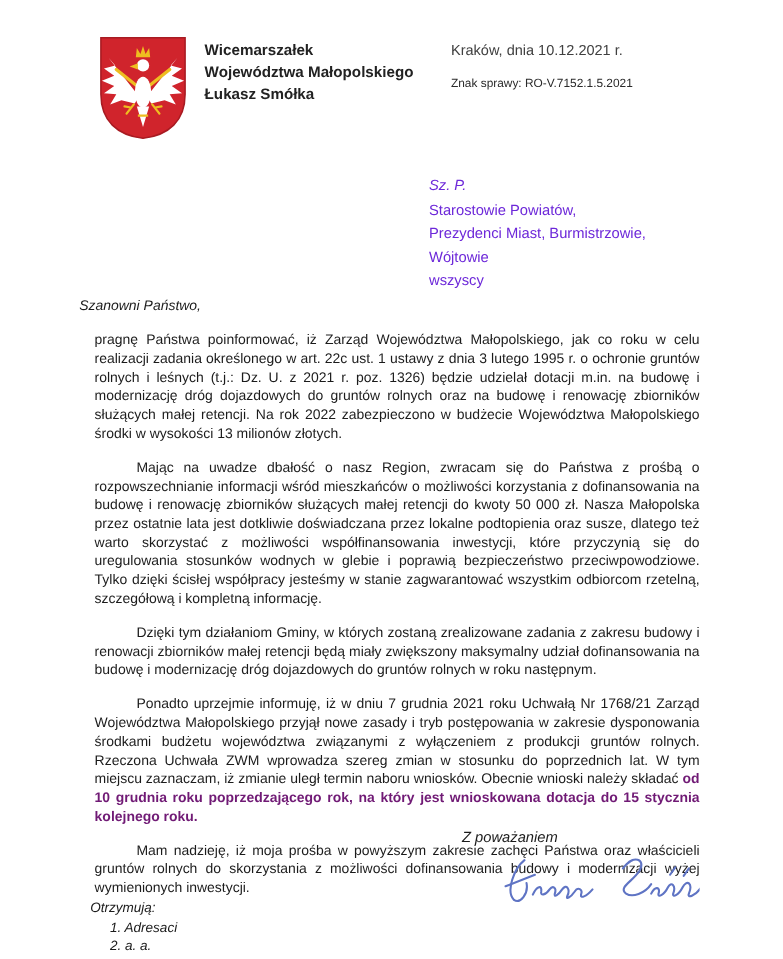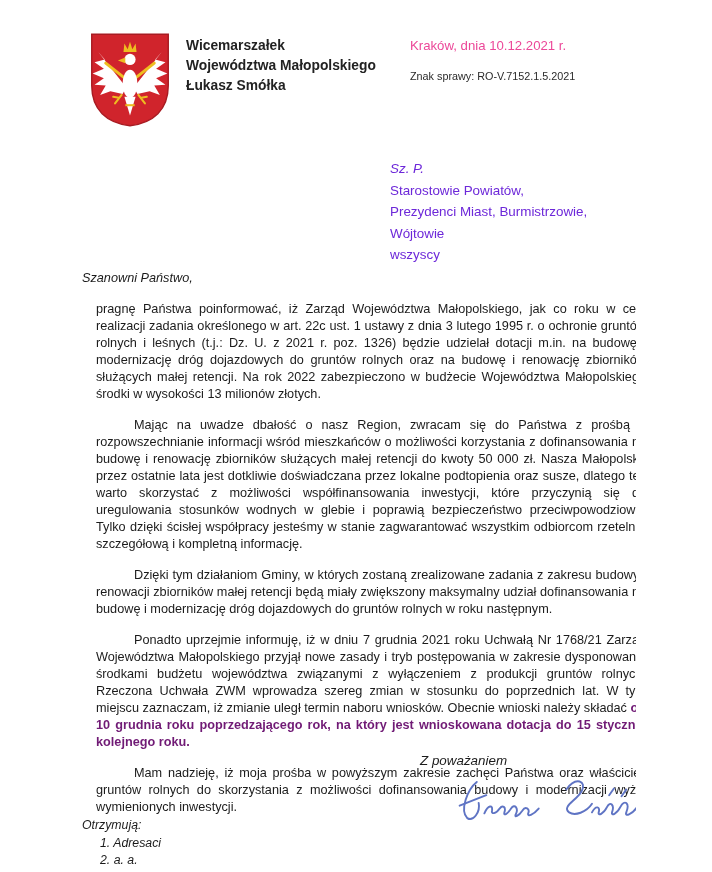--- a/index.html
+++ b/index.html
@@ -23,42 +23,42 @@
     left: 186px; top: 36px;
     font-size: 13.8px;
     font-weight: bold;
     line-height: 20px;
     color: #222222;
   }
   .place-date {
     position: absolute;
     left: 410px; top: 38px;
     font-size: 13.2px;
-    color: #ec4899;
+    color: #404040;
   }
   .case-number {
     position: absolute;
     left: 410px; top: 70px;
     font-size: 10.8px;
     color: #2a2a2a;
   }
   
   .recipient {
     position: absolute;
     left: 390px; top: 158px;
     font-size: 13.4px;
     font-weight: normal;
     line-height: 21.5px;
     color: #6d28d9;
   }
   .recipient .salutation { font-style: italic; }
   
   .letter-body {
     position: absolute;
-    left: 82px; top: 270px;
+    left: 72px; top: 270px;
     width: 578px;
     font-size: 12.7px;
     line-height: 17px;
     color: #1b1b1b;
   }
   .greeting {
     font-style: italic;
     margin: 0 0 11px 0;
   }
   .para {

